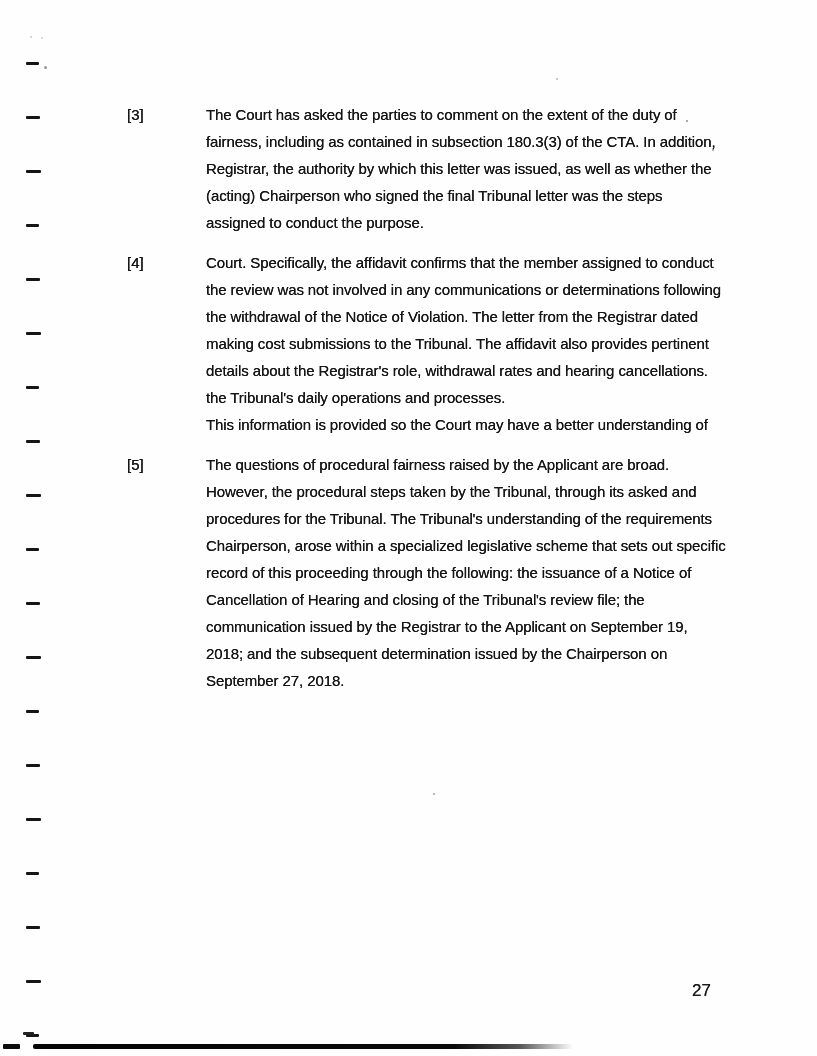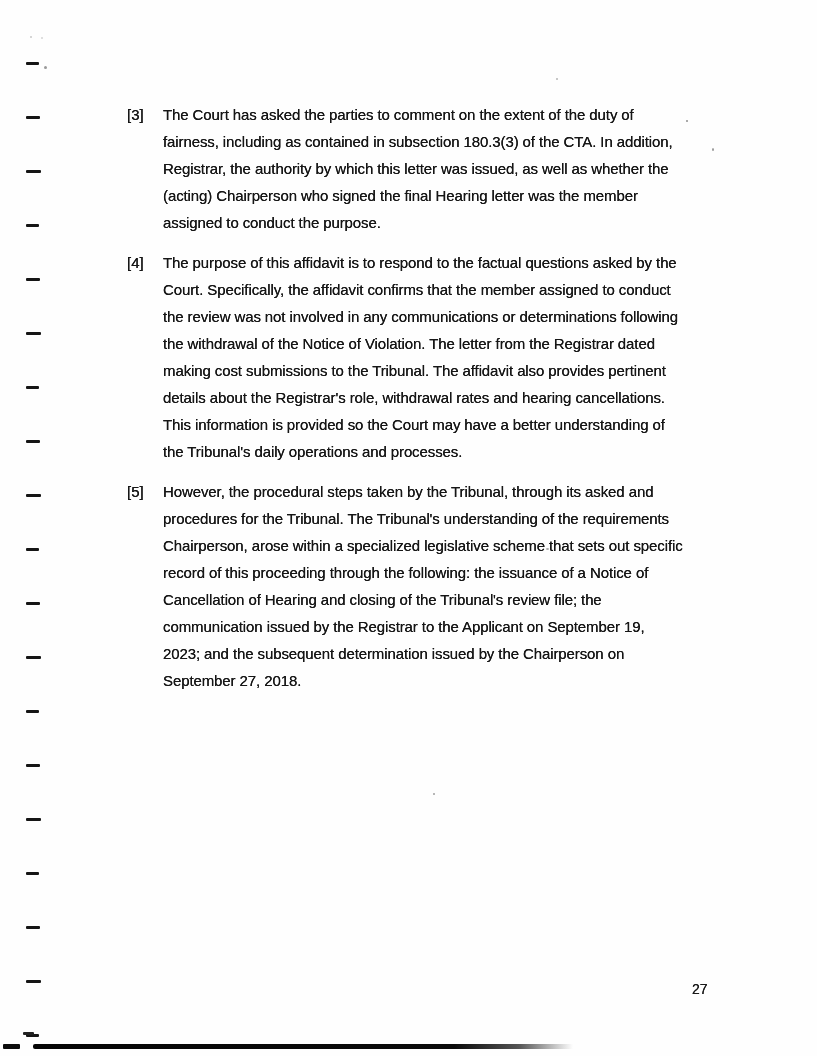--- a/index.html
+++ b/index.html
@@ -37,34 +37,35 @@
   .para-num {
     width: 36px;
     flex: 0 0 36px;
     font-size: 15px;
     line-height: 27px;
     text-shadow: 0 0 0.3px currentColor;
   }
   .para-text {
     flex: 1;
     min-width: 0;
+    margin-left: 43px;
   }
   .para-line {
     height: 27px;
     line-height: 27px;
     font-size: 15px;
     white-space: nowrap;
     letter-spacing: -0.1px;
     text-shadow: 0 0 0.3px currentColor;
   }
   .page-number {
     position: absolute;
     left: 692px;
     top: 981px;
-    font-size: 14px;
+    font-size: 17px;
     color: #1a1a1a;
     text-shadow: 0 0 0.3px currentColor;
   }
   
   .bottom-bar {
     position: absolute;
     left: 33px;
     top: 1044px;
     width: 540px;
     height: 5px;
@@ -130,47 +131,47 @@
   <div class="scan-speck" style="left:546px;top:548px;width:3px;height:2px;background:#aaaaaa;"></div>
   <div class="scan-speck" style="left:433px;top:793px;width:2px;height:2px;background:#9f9f9f;"></div>
 
   <div class="doc-body" id="doc-body">
       <div class="para">
         <div class="para-num">[3]</div>
         <div class="para-text">
           <div class="para-line">The Court has asked the parties to comment on the extent of the duty of</div>
           <div class="para-line">fairness, including as contained in subsection 180.3(3) of the CTA. In addition,</div>
           <div class="para-line">Registrar, the authority by which this letter was issued, as well as whether the</div>
-          <div class="para-line">(acting) Chairperson who signed the final Hearing letter was the member</div>
+          <div class="para-line">(acting) Chairperson who signed the final Tribunal letter was the steps</div>
           <div class="para-line">assigned to conduct the purpose.</div>
         </div>
       </div>
       <div class="para">
         <div class="para-num">[4]</div>
         <div class="para-text">
-          <div class="para-line">The purpose of this affidavit is to respond to the factual questions asked by the</div>
           <div class="para-line">Court. Specifically, the affidavit confirms that the member assigned to conduct</div>
           <div class="para-line">the review was not involved in any communications or determinations following</div>
           <div class="para-line">the withdrawal of the Notice of Violation. The letter from the Registrar dated</div>
           <div class="para-line">making cost submissions to the Tribunal. The affidavit also provides pertinent</div>
           <div class="para-line">details about the Registrar's role, withdrawal rates and hearing cancellations.</div>
+          <div class="para-line">the Tribunal's daily operations and processes.</div>
           <div class="para-line">This information is provided so the Court may have a better understanding of</div>
-          <div class="para-line">the Tribunal's daily operations and processes.</div>
         </div>
       </div>
       <div class="para">
         <div class="para-num">[5]</div>
         <div class="para-text">
+          <div class="para-line">The questions of procedural fairness raised by the Applicant are broad.</div>
           <div class="para-line">However, the procedural steps taken by the Tribunal, through its asked and</div>
           <div class="para-line">procedures for the Tribunal. The Tribunal's understanding of the requirements</div>
           <div class="para-line">Chairperson, arose within a specialized legislative scheme that sets out specific</div>
           <div class="para-line">record of this proceeding through the following: the issuance of a Notice of</div>
           <div class="para-line">Cancellation of Hearing and closing of the Tribunal's review file; the</div>
           <div class="para-line">communication issued by the Registrar to the Applicant on September 19,</div>
-          <div class="para-line">2023; and the subsequent determination issued by the Chairperson on</div>
+          <div class="para-line">2018; and the subsequent determination issued by the Chairperson on</div>
           <div class="para-line">September 27, 2018.</div>
         </div>
       </div>
     </div>
 
   <div class="page-number">27</div>
 
   <div class="bottom-bar-upper-dash"></div>
   <div class="bottom-bar-left-dash"></div>
   <div class="bottom-bar"></div>

